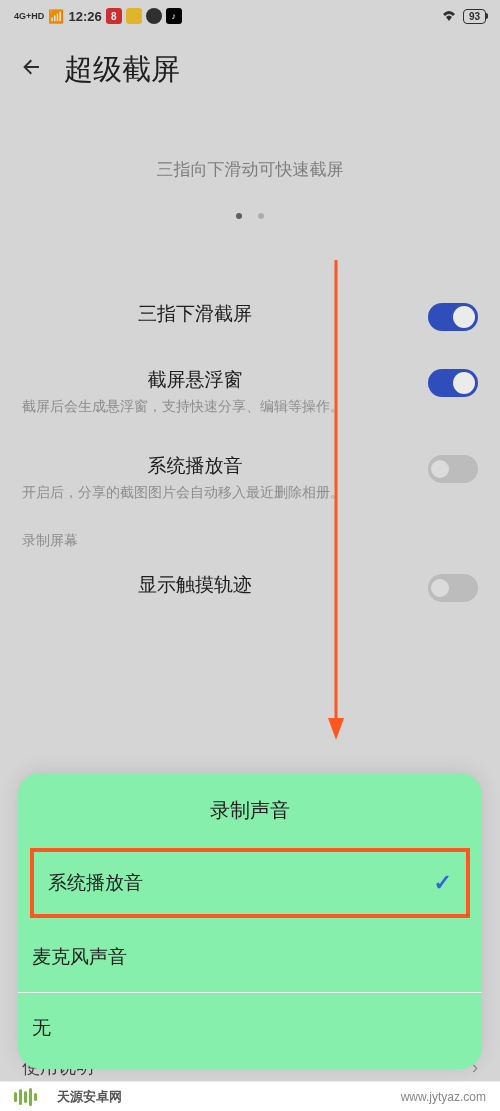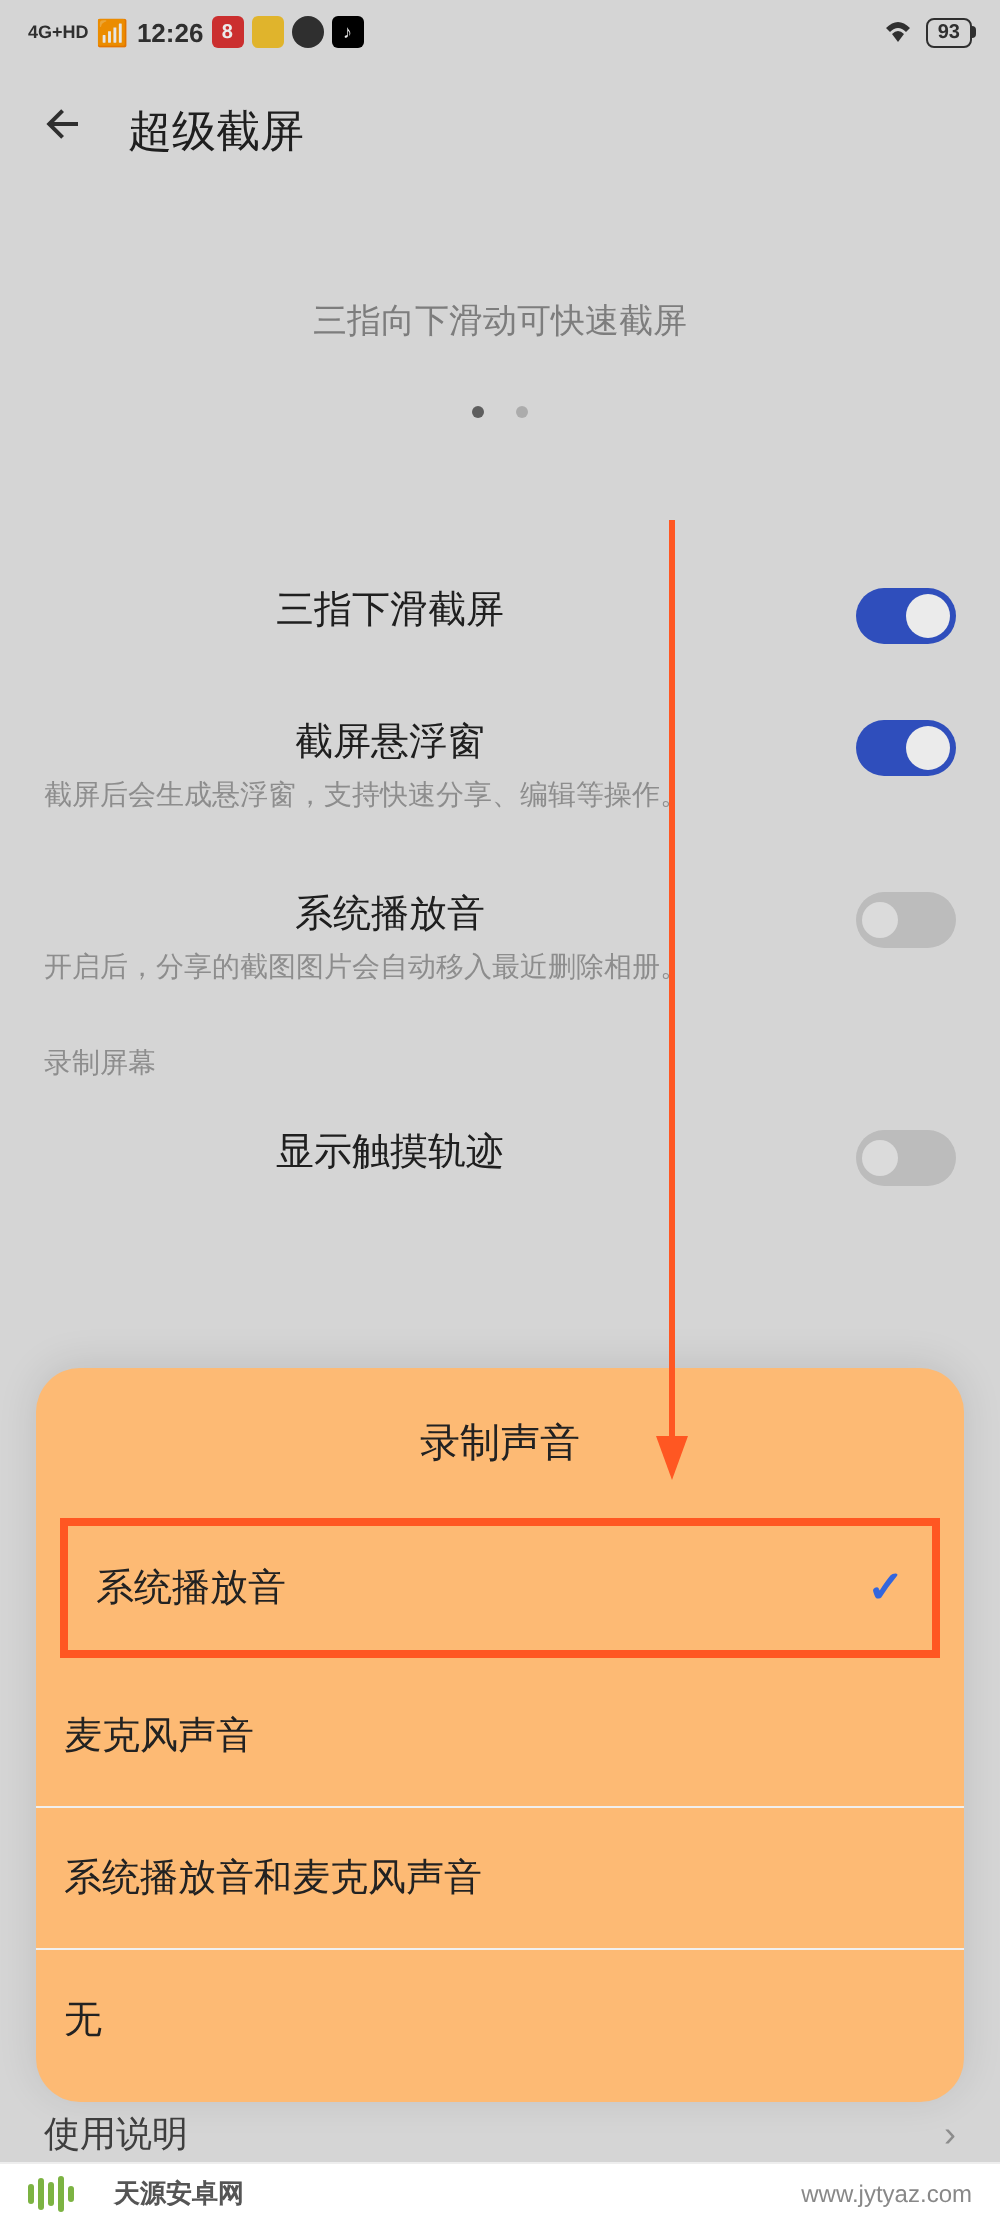--- a/index.html
+++ b/index.html
@@ -36,21 +36,21 @@
     .battery-box { border: 1.5px solid #333; border-radius: 4px; padding: 1px 5px; font-size: 10px; position: relative; }
     .battery-box::after { content: ''; position: absolute; right: -3px; top: 3px; width: 2px; height: 6px; background: #333; border-radius: 0 2px 2px 0; }
     
     .header {
       display: flex;
       align-items: center;
       padding: 18px 20px;
       gap: 20px;
     }
     .back-arrow { font-size: 24px; color: #333; }
-    .header-title { font-size: 22px; font-weight: 500; color: #222; }
+    .header-title { font-size: 29px; font-weight: 500; color: #222; }
     
     .preview-area {
       text-align: center;
       padding: 50px 0 20px;
     }
     .preview-text { color: #888; font-size: 17px; }
     .dots { margin-top: 24px; }
     .dot { display: inline-block; width: 6px; height: 6px; border-radius: 50%; background: #bbb; margin: 0 6px; }
     .dot.active { background: #666; }
     
@@ -74,23 +74,23 @@
       content: ''; position: absolute; width: 22px; height: 22px;
       background: white; border-radius: 50%; top: 3px;
     }
     .toggle.on::after { right: 3px; }
     .toggle.off::after { left: 3px; background: #eee; width: 18px; height: 18px; top: 5px; }
     
     .section-label { font-size: 14px; color: #999; padding: 12px 0 4px; }
     
     .modal-sheet {
       position: absolute;
-      bottom: 60px;
+      bottom: 42px;
       left: 18px; right: 18px;
-      background: #fdba74;
+      background: #86efac;
       border-radius: 22px;
       padding: 24px 0 0;
       box-shadow: 0 -2px 20px rgba(0,0,0,0.1);
       z-index: 10;
     }
     .modal-title { text-align: center; font-size: 20px; font-weight: 500; color: #222; margin-bottom: 24px; }
     .modal-option {
       display: flex;
       justify-content: space-between;
       align-items: center;
@@ -228,23 +228,20 @@
 <div class="modal-sheet">
   <div class="modal-title">录制声音</div>
   <div class="modal-option highlighted">
     <span>系统播放音</span>
     <span class="checkmark">✓</span>
   </div>
   <div class="modal-option">
     <span>麦克风声音</span>
   </div>
   <div class="modal-option">
-    <span>系统播放音和麦克风声音</span>
-  </div>
-  <div class="modal-option">
     <span>无</span>
   </div>
 </div>
 
 <svg class="arrow-annotation" viewBox="0 0 20 480">
   <line x1="10" y1="0" x2="10" y2="460" stroke="#ff5722" stroke-width="3"></line>
   <polygon points="10,480 2,458 18,458" fill="#ff5722"></polygon>
 </svg>
 
 <div class="footer-brand">

